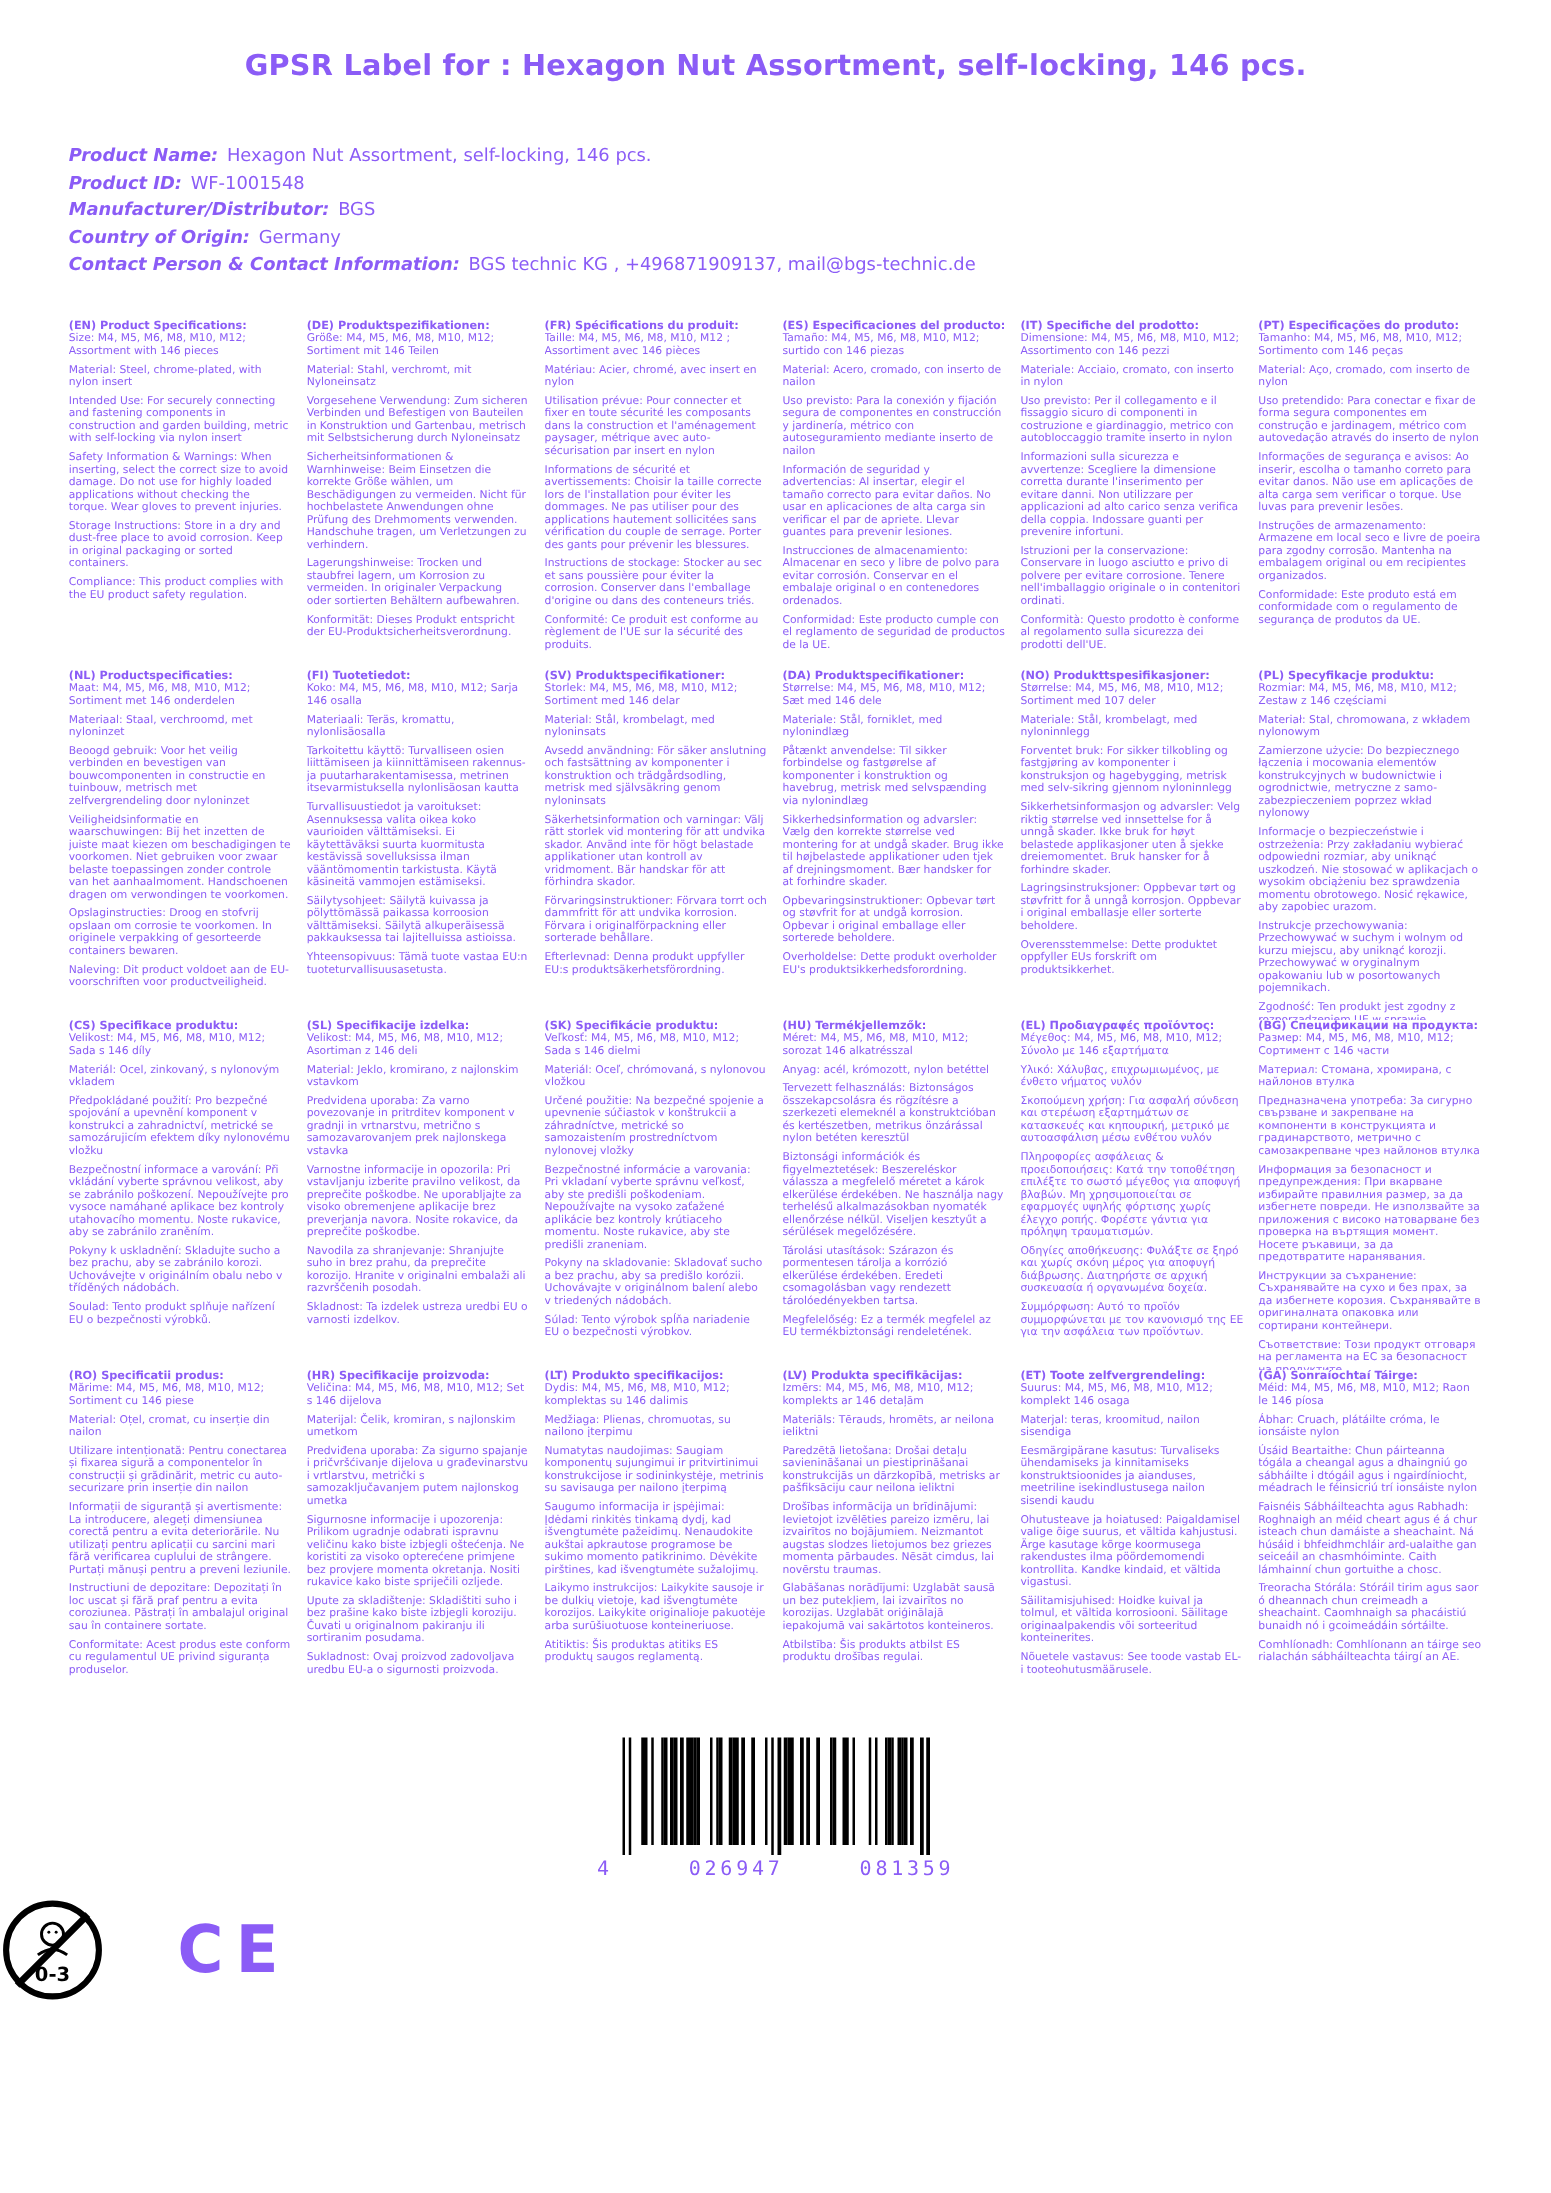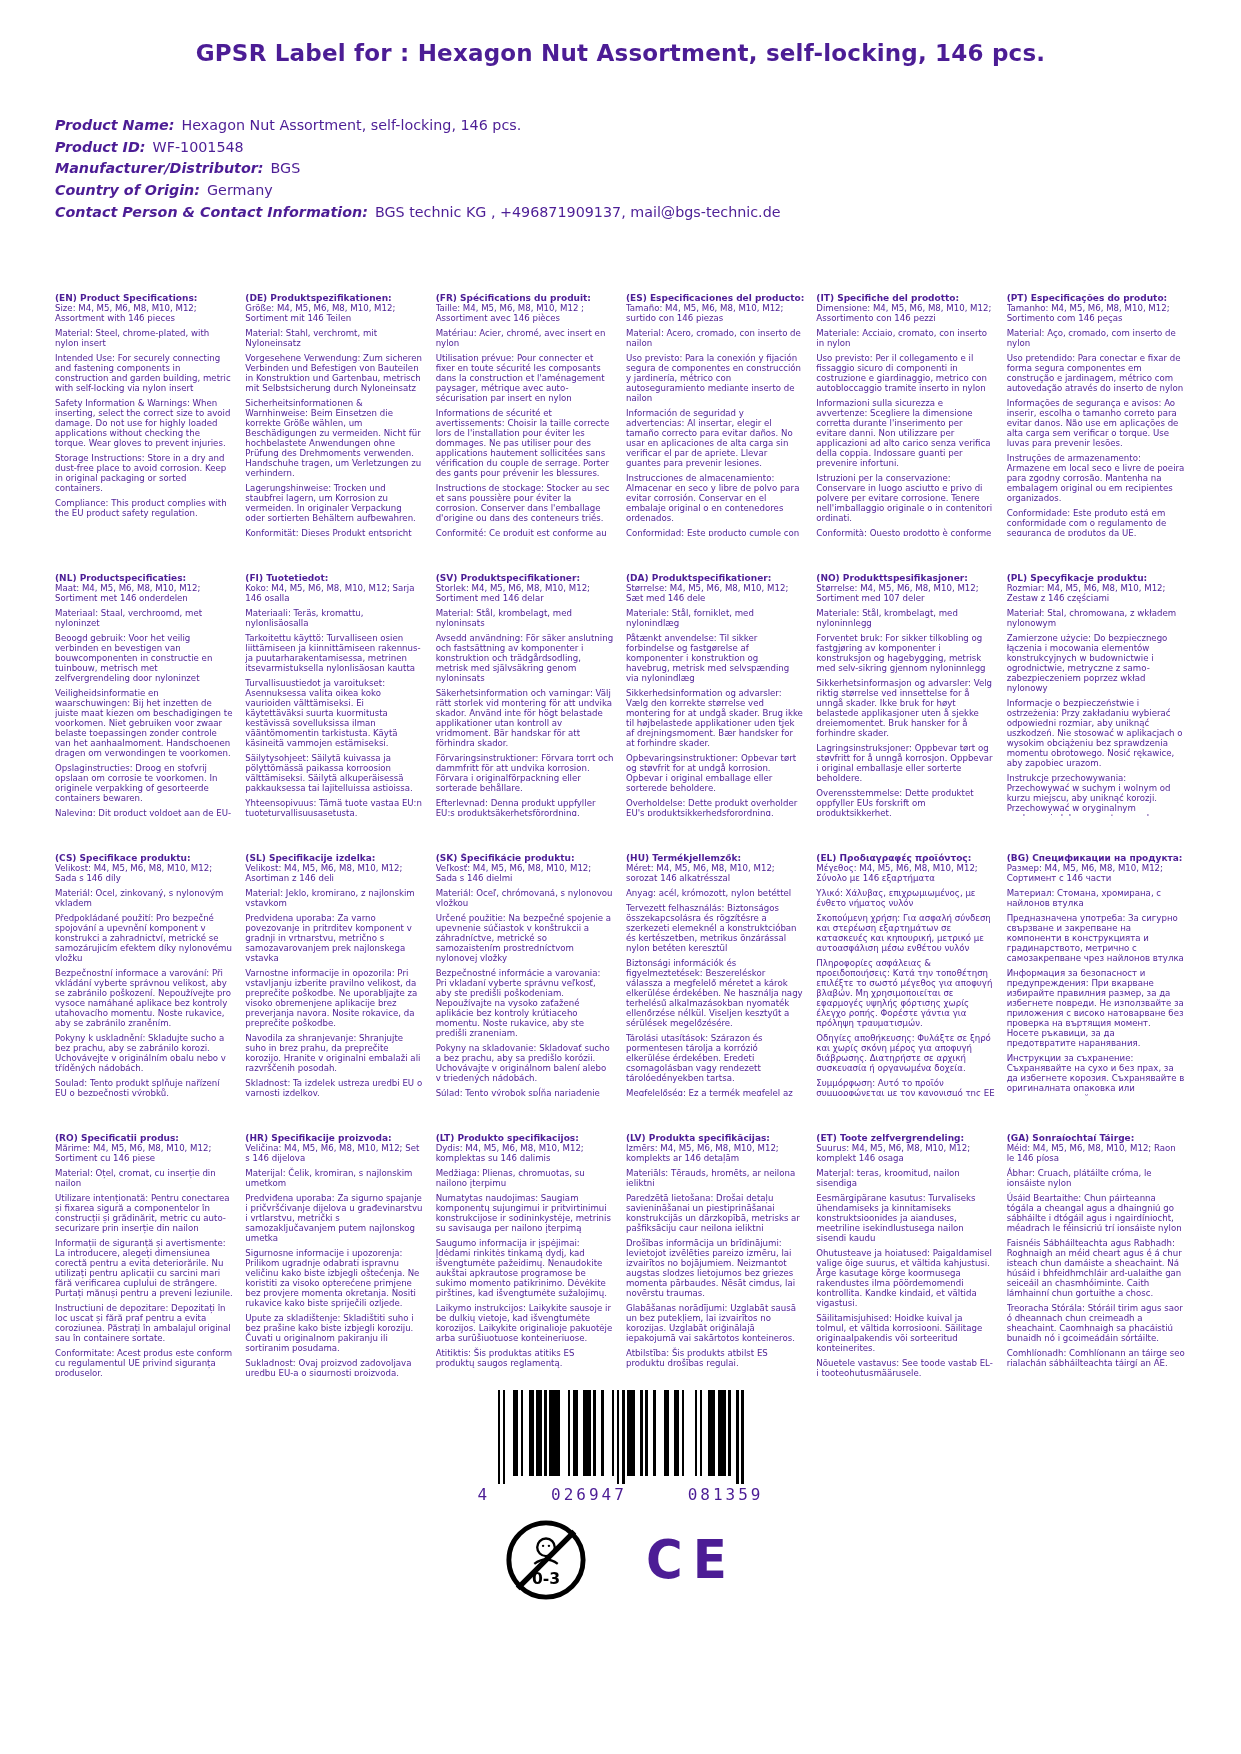--- a/index.html
+++ b/index.html
@@ -1,47 +1,47 @@
 <!DOCTYPE html>
 <html><head>
 <meta charset="utf-8">
 <style>
   html,body{margin:0;padding:0;background:#ffffff;}
   .page{
-    position:relative;width:1241px;height:1754px;background:#ffffff;color:#4c1d95;
+    position:relative;width:1241px;height:1754px;background:#ffffff;color:#8b5cf6;
     font-family:"DejaVu Sans","Liberation Sans",sans-serif;overflow:hidden;
   }
   .doc-title{
     position:absolute;top:40px;left:0;right:0;margin:0;text-align:center;
     font-size:23px;font-weight:bold;letter-spacing:0.2px;
   }
   .product-info{position:absolute;top:118px;left:55px;right:55px;}
   .pi-row{font-size:14.3px;margin:0 0 6px 0;line-height:1.1;}
   .pi-label{font-weight:bold;margin-right:7px;font-style:italic;}
   .language-grid{
     position:absolute;top:256px;left:55px;width:1132px;
     display:grid;grid-template-columns:repeat(6,1fr);column-gap:10px;
     grid-auto-rows:280px;
   }
-  .lang-block{overflow:hidden;padding-right:2px;margin-top:37px;}
+  .lang-block{overflow:hidden;padding-right:2px;}
   .lang-title{font-weight:bold;font-size:9px;line-height:1.15;margin:0 0 1px 0;}
   .lang-par{font-size:8.6px;line-height:1.16;margin:0 0 5px 0;}
   .barcode-section{position:absolute;top:1390px;left:0;right:0;text-align:center;}
   .barcode{display:inline-block;position:relative;}
   .barcode-bars{font-size:0;white-space:nowrap;display:flex;align-items:flex-start;margin-left:20px;}
   .bc-mod{display:inline-block;width:2.6px;height:86px;}
   .bc-bar{background:#000;}
   .bc-guard{height:94px;}
   .barcode-digits{
     display:flex;justify-content:space-between;width:286px;margin-top:1px;
     font-family:"DejaVu Sans Mono","Liberation Mono",monospace;font-size:16px;
   }
   .barcode-digits span{letter-spacing:3px;}
   .symbols-row{
-    margin-top:14px;display:flex;justify-content:center;align-items:center;gap:58px;
+    margin-top:14px;display:flex;align-items:center;gap:58px;
   }
   .age-symbol{width:84px;height:84px;}
   .ce-mark{
     font-size:50px;font-weight:bold;letter-spacing:10px;line-height:1;
     font-family:"DejaVu Sans","Liberation Sans",sans-serif;transform:scaleY(1.05);
   }
 </style>
 </head>
 <body>
 

